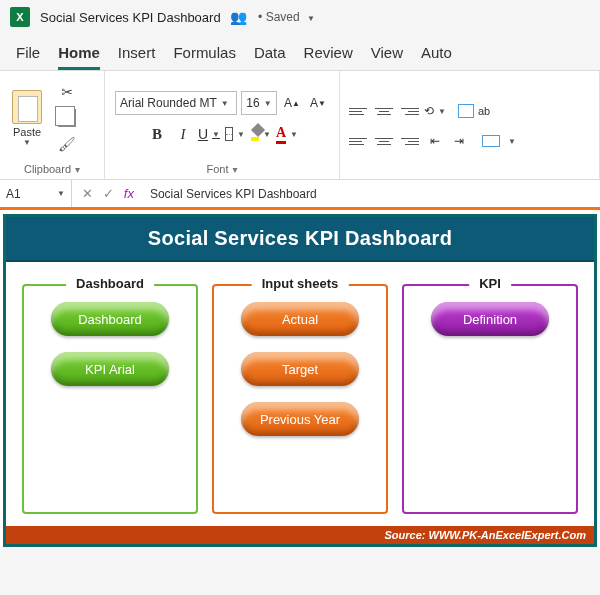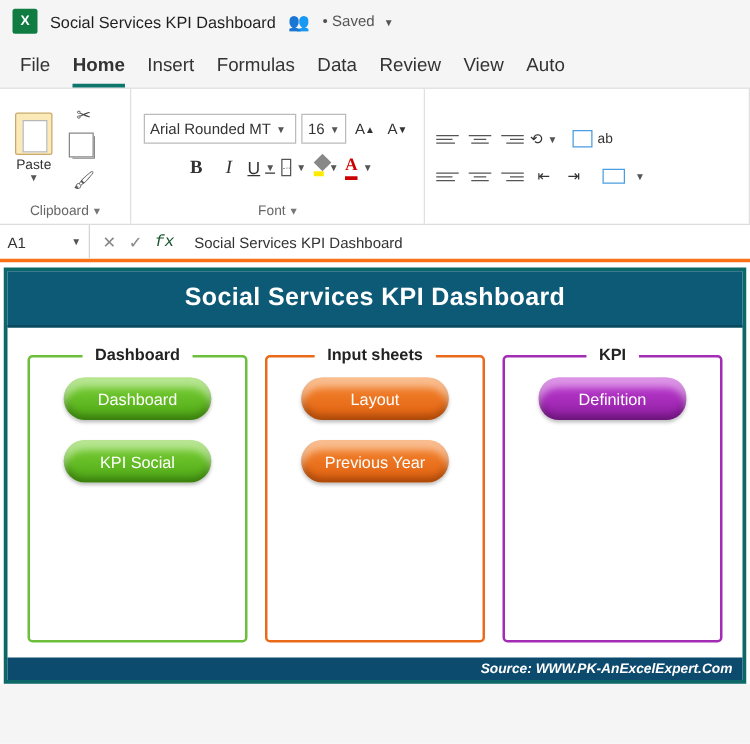--- a/index.html
+++ b/index.html
@@ -67,38 +67,38 @@
   .ar .a1{width:100%;margin-left:auto}.ar .a2{width:60%;margin-left:auto}.ar .a3{width:80%;margin-left:auto}
   .indent{font-size:12px;color:#333;}
   .wrap-btn{display:flex;align-items:center;gap:4px;font-size:11px;width:40px;}
   .wrap-icon{width:16px;height:14px;border:1px solid #4a9de0;}
   .merge-icon{width:18px;height:12px;border:1px solid #4a9de0;}
 
   
   .formulabar { display:flex; align-items:center; background:#fff; border-bottom:3px solid #f97316; height:30px; }
   .namebox { width:72px; border-right:1px solid #d4d4d4; padding:0 6px; display:flex; align-items:center; justify-content:space-between; font-size:12px; height:100%;}
   .fb-icons { display:flex; gap:10px; padding:0 10px; color:#888; font-size:13px; }
-  .fx { font-style:italic; font-family:Liberation Mono, monospace; color:#14532d; }
+  .fx { font-style:italic; font-family:Liberation Sans, sans-serif; color:#a21caf; }
   .fb-text { padding:0 6px; font-size:12px; }
 
   
   .sheet { padding:4px 3px 0 3px; background:#fff;}
   .canvas { border:3px solid #0c6769; background:#fff; }
   .banner { background:#0d5a77; color:#fff; text-align:center; padding:10px 0; font-size:20px; font-weight:700; font-family:"Arial Rounded MT Bold","Arial Black",sans-serif; letter-spacing:0.3px; border-bottom:2px solid #0a4a5f;}
   .panels { display:flex; gap:14px; padding:22px 16px 12px 16px; justify-content:space-between;}
   .panel { border:2px solid; border-radius:4px; padding:16px 8px 10px 8px; position:relative; flex:1; min-height:230px; display:flex; flex-direction:column; align-items:center; gap:16px;}
   .panel-title { position:absolute; top:-10px; left:50%; transform:translateX(-50%); background:#fff; padding:0 10px; font-weight:700; font-size:13px; color:#222; white-space:nowrap;}
   .p-green { border-color:#6bbf3a; }
   .p-orange { border-color:#ea6a1a; }
   .p-purple { border-color:#a32cb5;text-align:right; }
   .pill { width:118px; height:34px; border-radius:17px; display:flex; align-items:center; justify-content:center; color:#fff; font-size:13px; font-weight:400; font-family:"Arial Rounded MT Bold",Arial,sans-serif; box-shadow: inset 0 8px 6px rgba(255,255,255,0.45), inset 0 -4px 6px rgba(0,0,0,0.25), 0 2px 3px rgba(0,0,0,0.25);}
   .pill.green { background:linear-gradient(#7fd43a,#4ca613);}
   .pill.orange{ background:linear-gradient(#f68a35,#e05f0d);}
-  .pill.purple{ background:linear-gradient(#c33fd6,#8d1ca0);border-radius:16px;}
-  .footer { text-align:right; font-size:11px; font-weight:700; font-style:italic; color:#fff; background:#0c4a6e; padding:3px 8px; }
+  .pill.purple{ background:linear-gradient(#c33fd6,#8d1ca0);}
+  .footer { text-align:right; font-size:11px; font-weight:700; font-style:italic; color:#fff; background:#c2410c; padding:3px 8px; }
 </style>
 </head>
 <body>
 
 <div class="titlebar">
   <div class="excel-icon">X</div>
   <div class="title-text">Social Services KPI Dashboard</div>
   <div class="share-icon">👥</div>
   <div class="saved">• <span>Saved</span> <span class="chev">▼</span></div>
 </div>
@@ -250,25 +250,26 @@
   <div class="fb-text">Social Services KPI Dashboard</div>
 </div>
 
 <div class="sheet">
   <div class="canvas">
     <div class="banner">Social Services KPI Dashboard</div>
     <div class="panels">
       <div class="panel p-green">
         <div class="panel-title">Dashboard</div>
         <div class="pill green">Dashboard</div>
-        <div class="pill green">KPI Social</div>
+        <div class="pill green">KPI Arial</div>
       </div>
       <div class="panel p-orange">
         <div class="panel-title">Input sheets</div>
-        <div class="pill orange">Layout</div>
+        <div class="pill orange">Actual</div>
+        <div class="pill orange">Target</div>
         <div class="pill orange">Previous Year</div>
       </div>
       <div class="panel p-purple">
         <div class="panel-title">KPI</div>
         <div class="pill purple">Definition</div>
       </div>
     </div>
     <div class="footer">Source: WWW.PK-AnExcelExpert.Com</div>
   </div>
 </div>

